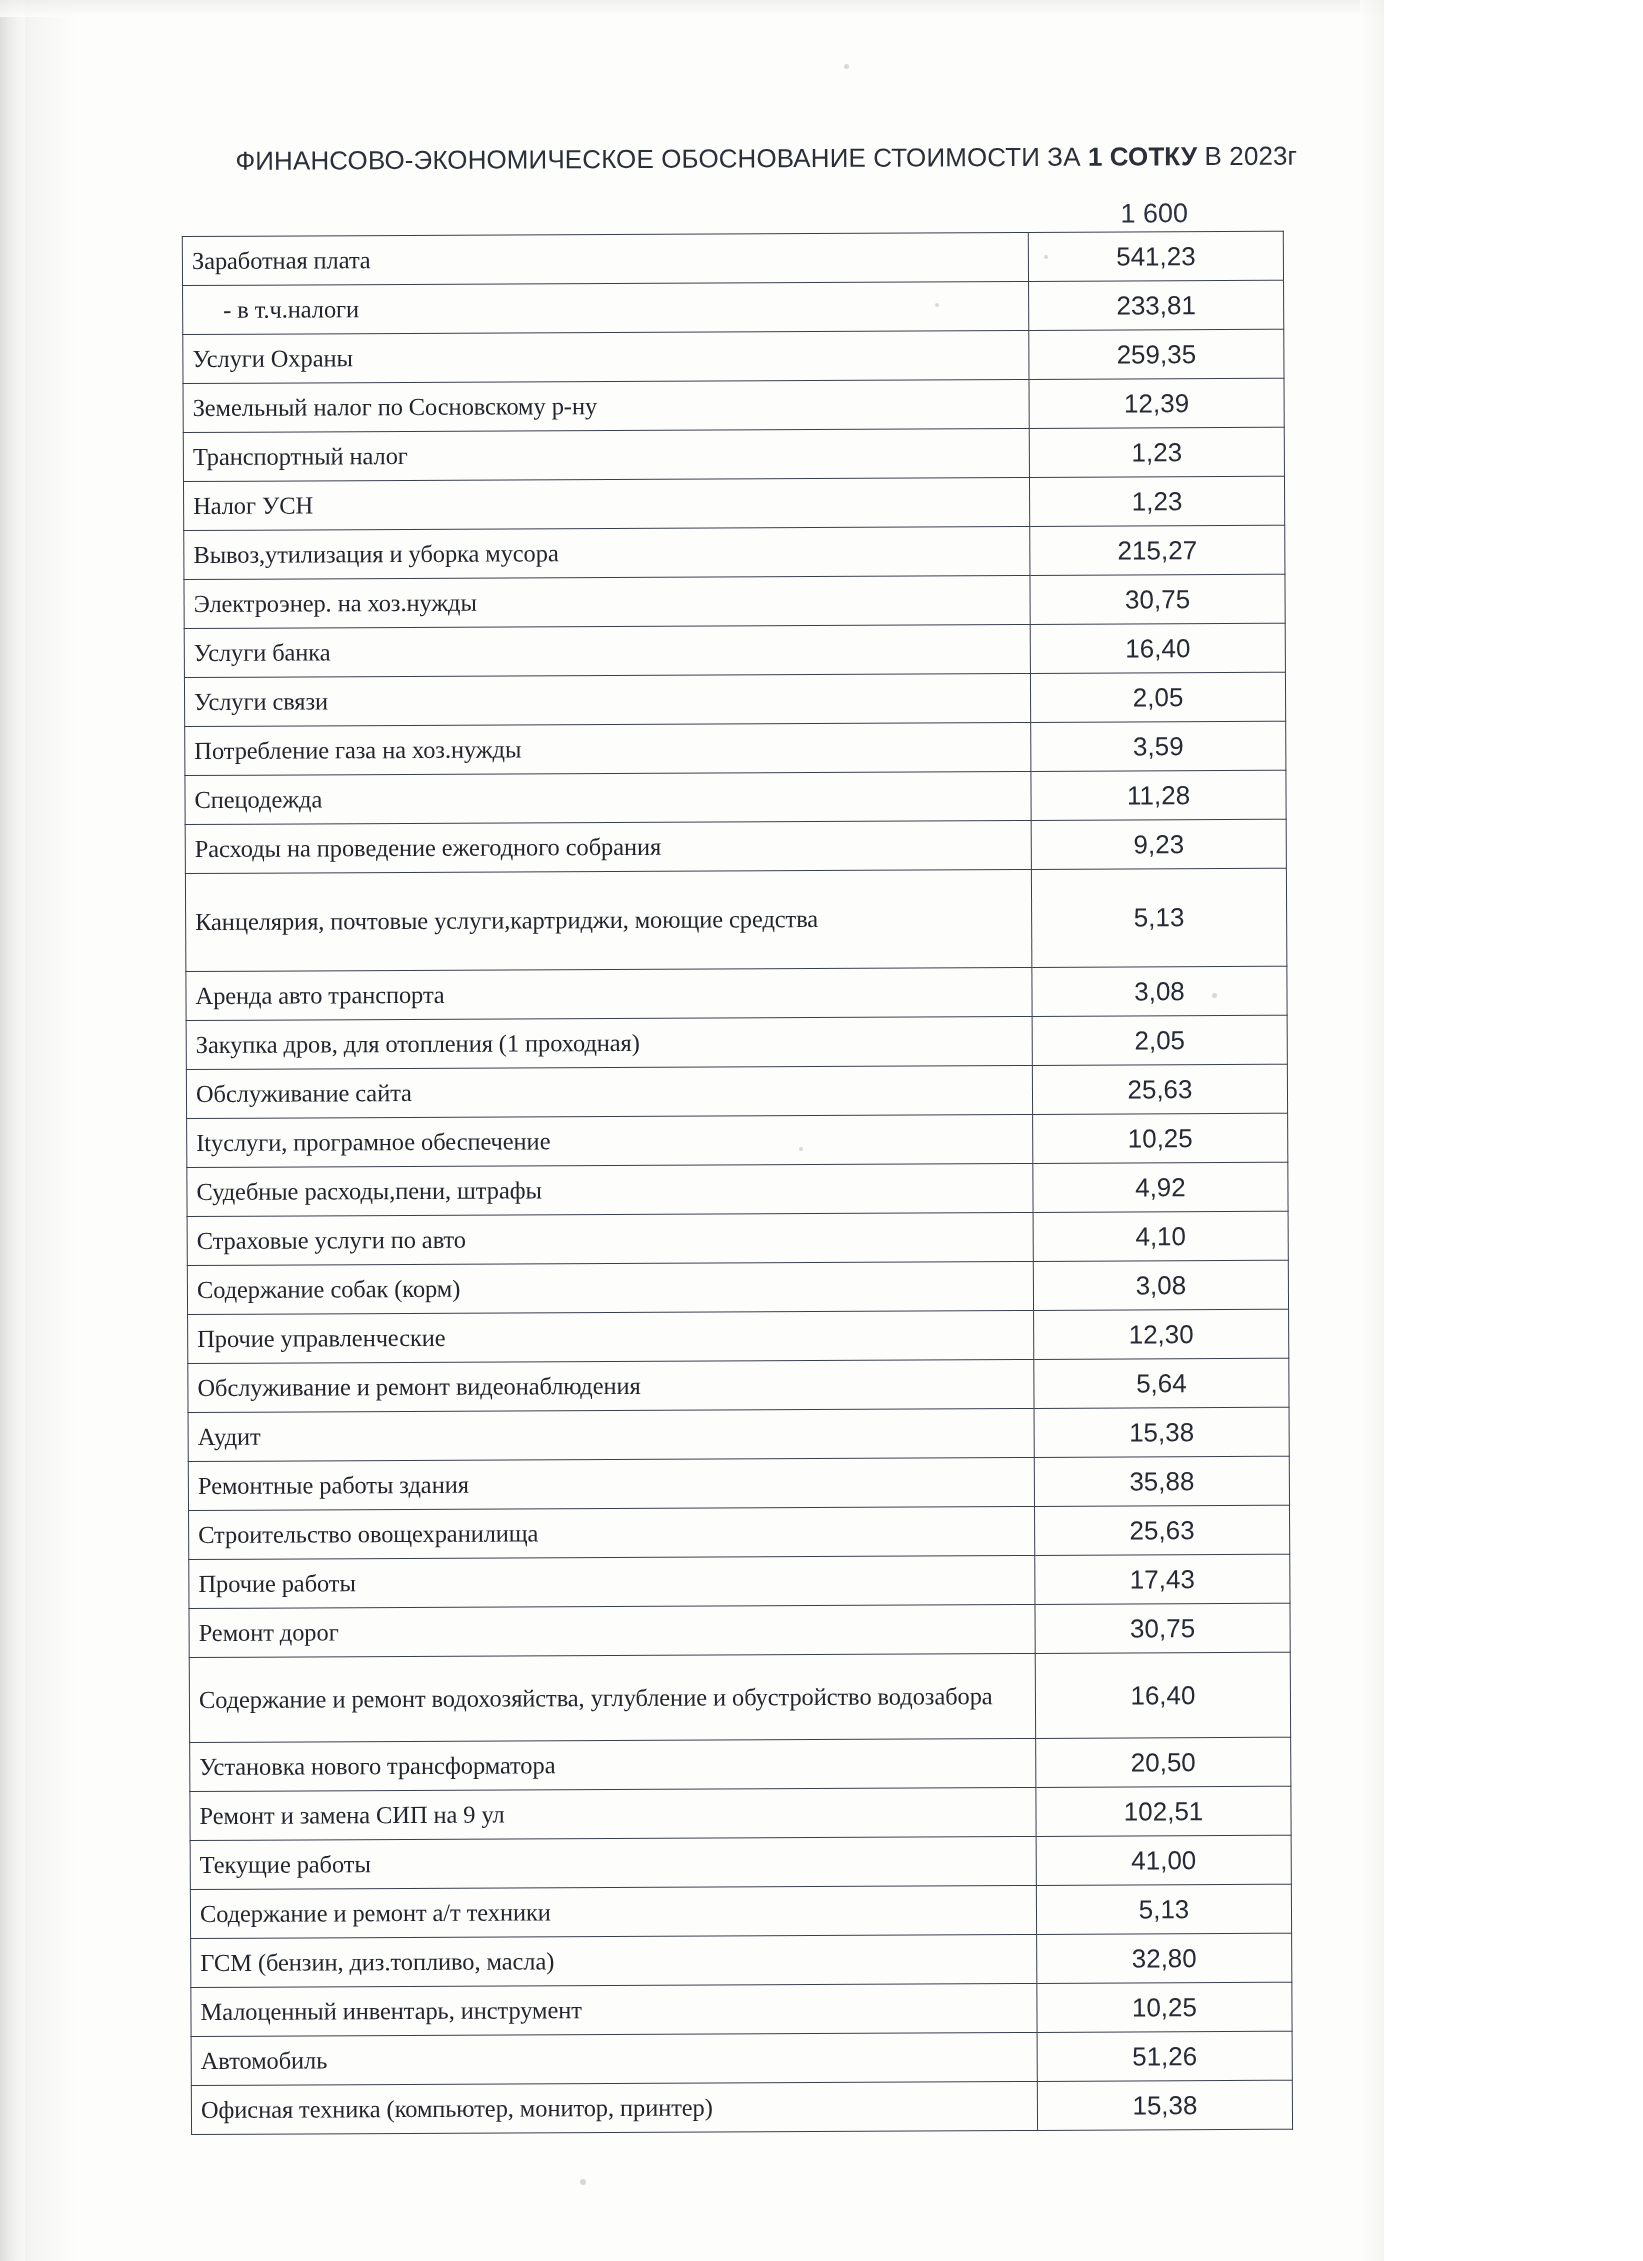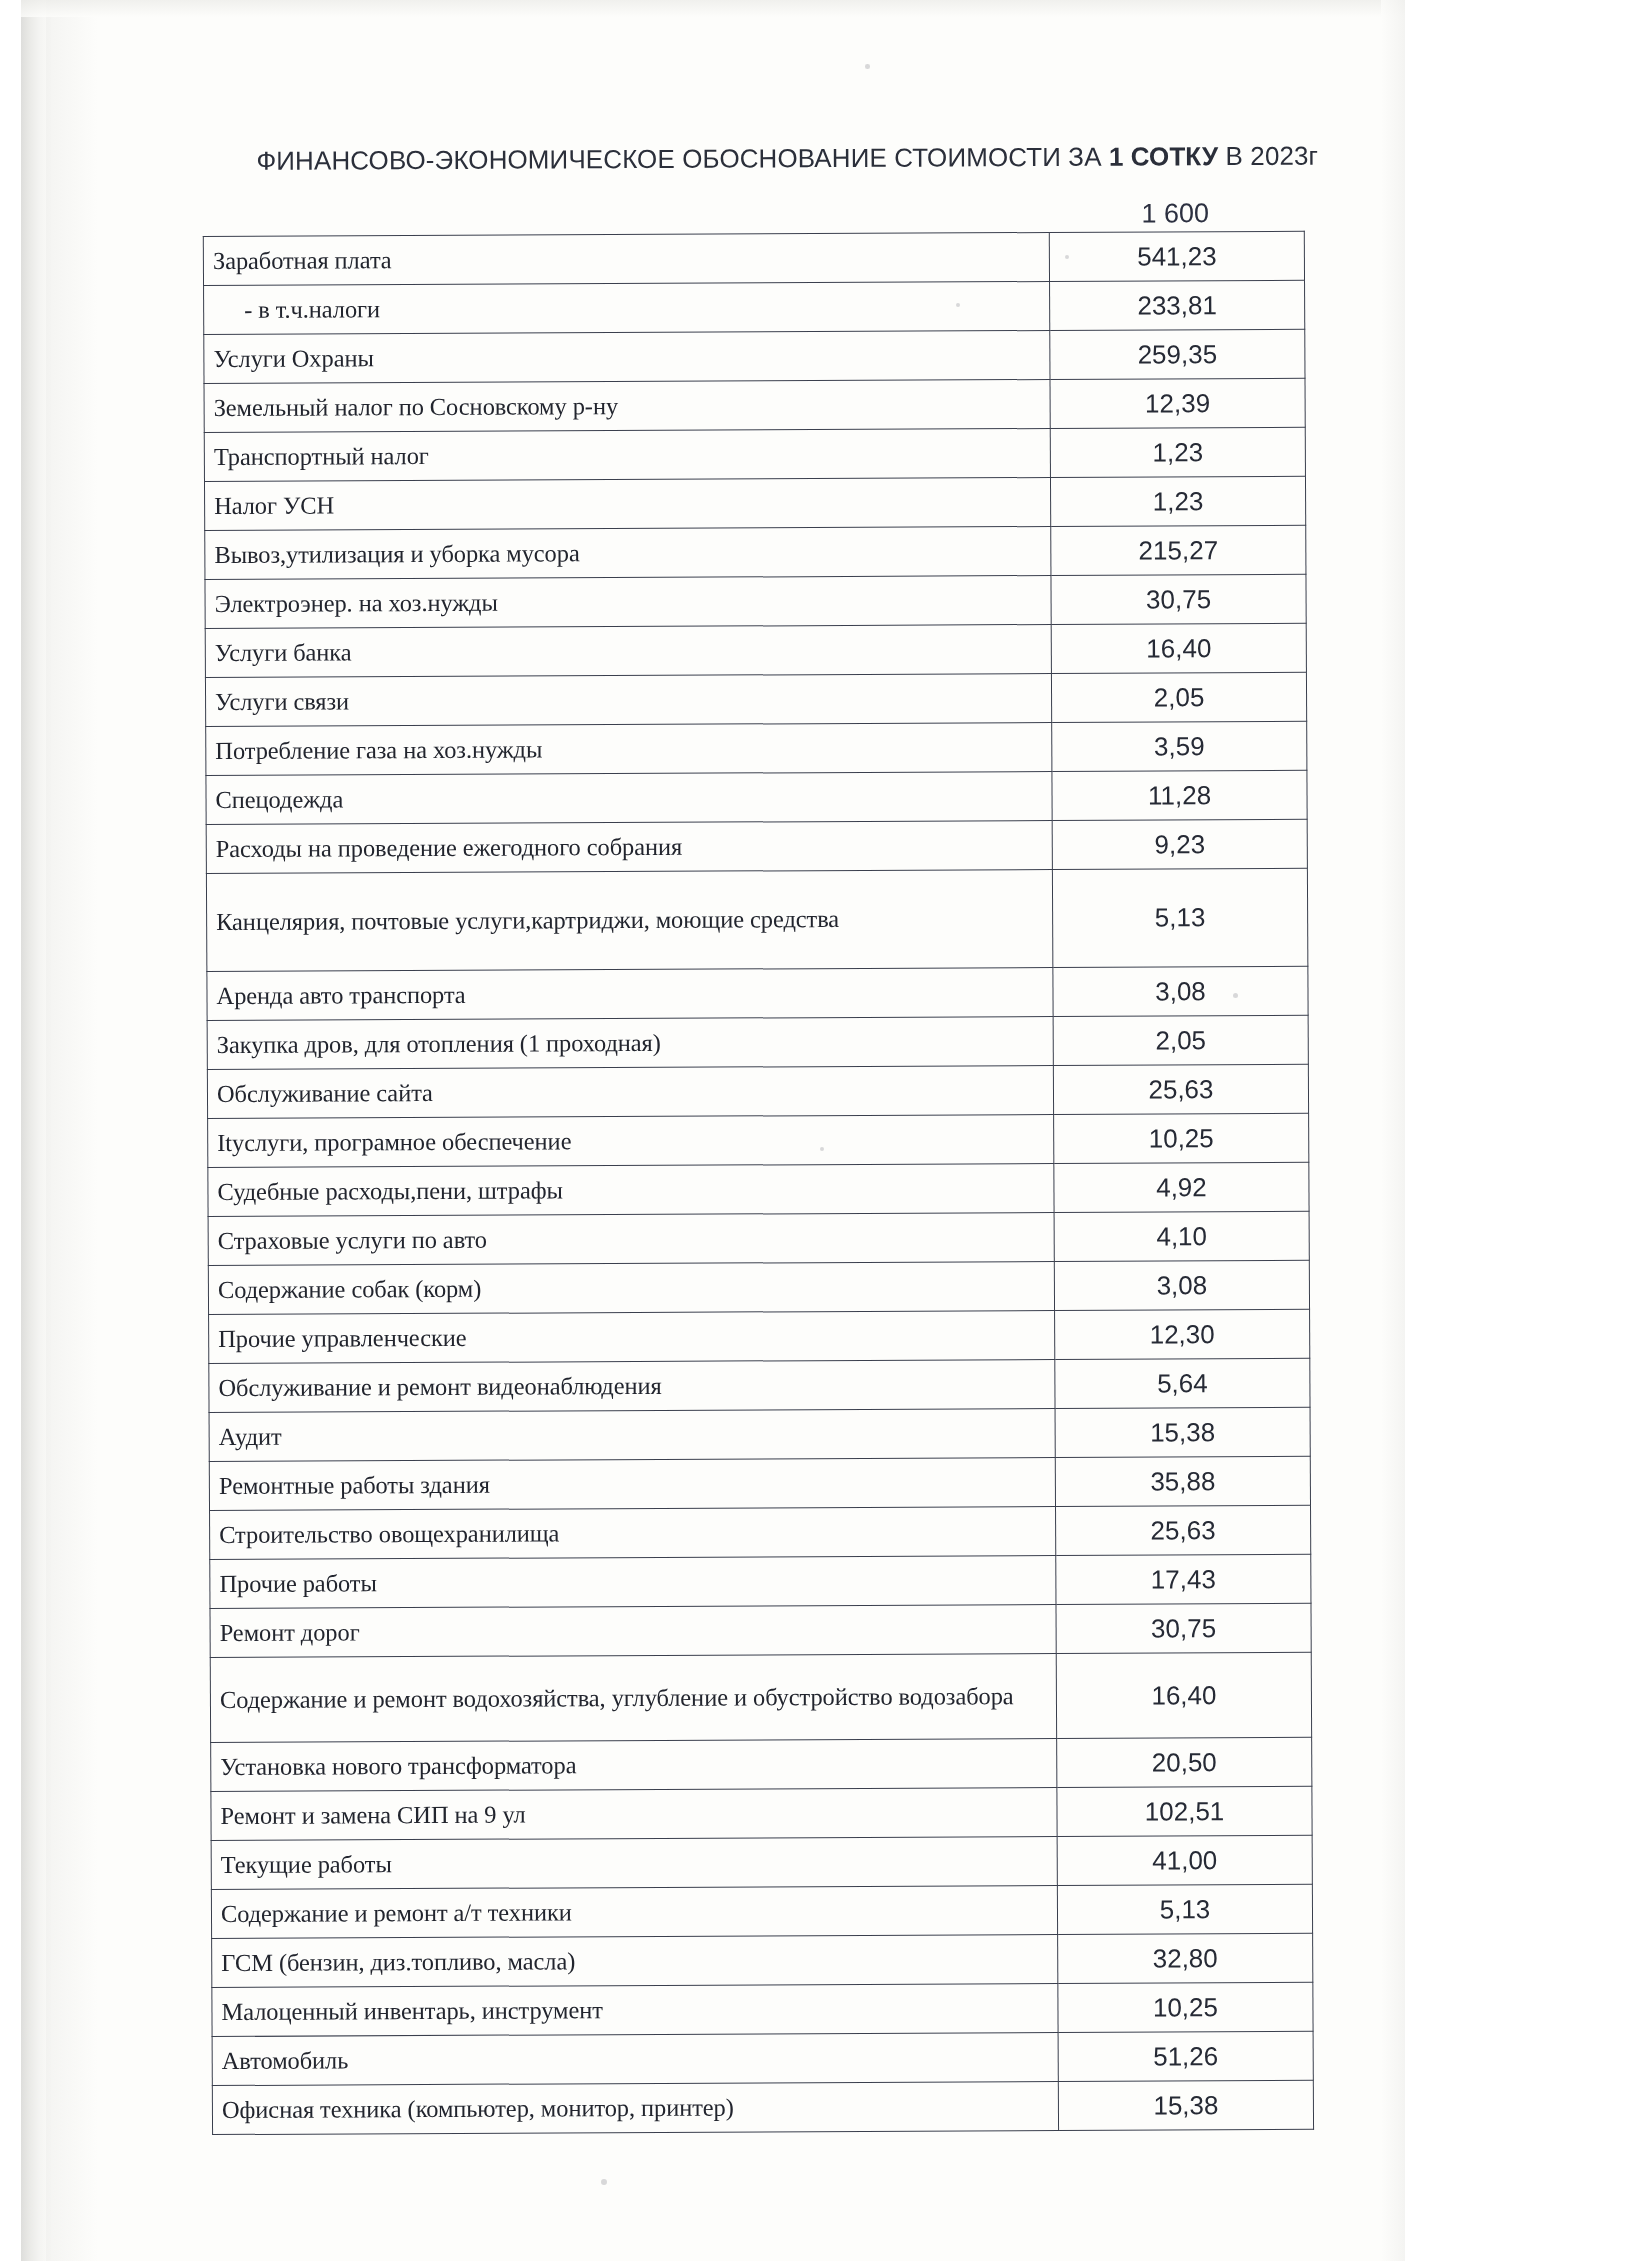--- a/index.html
+++ b/index.html
@@ -8,21 +8,20 @@
     padding: 0;
     background: #ffffff;
   }
   #page {
     position: relative;
     width: 1384px;
     height: 2261px;
     background: #fdfdfb;
     overflow: hidden;
     font-family: "Liberation Serif", "DejaVu Serif", serif;
-    margin-left: 21px;
   }
 
   
   .scan-edge-left {
     position: absolute;
     left: 0; top: 0;
     width: 30px; height: 2261px;
     background: linear-gradient(to right,
         #d8d8d6 0%, #e7e7e4 30%, #f2f2f0 60%, #fafaf8 100%);
     opacity: .85;

